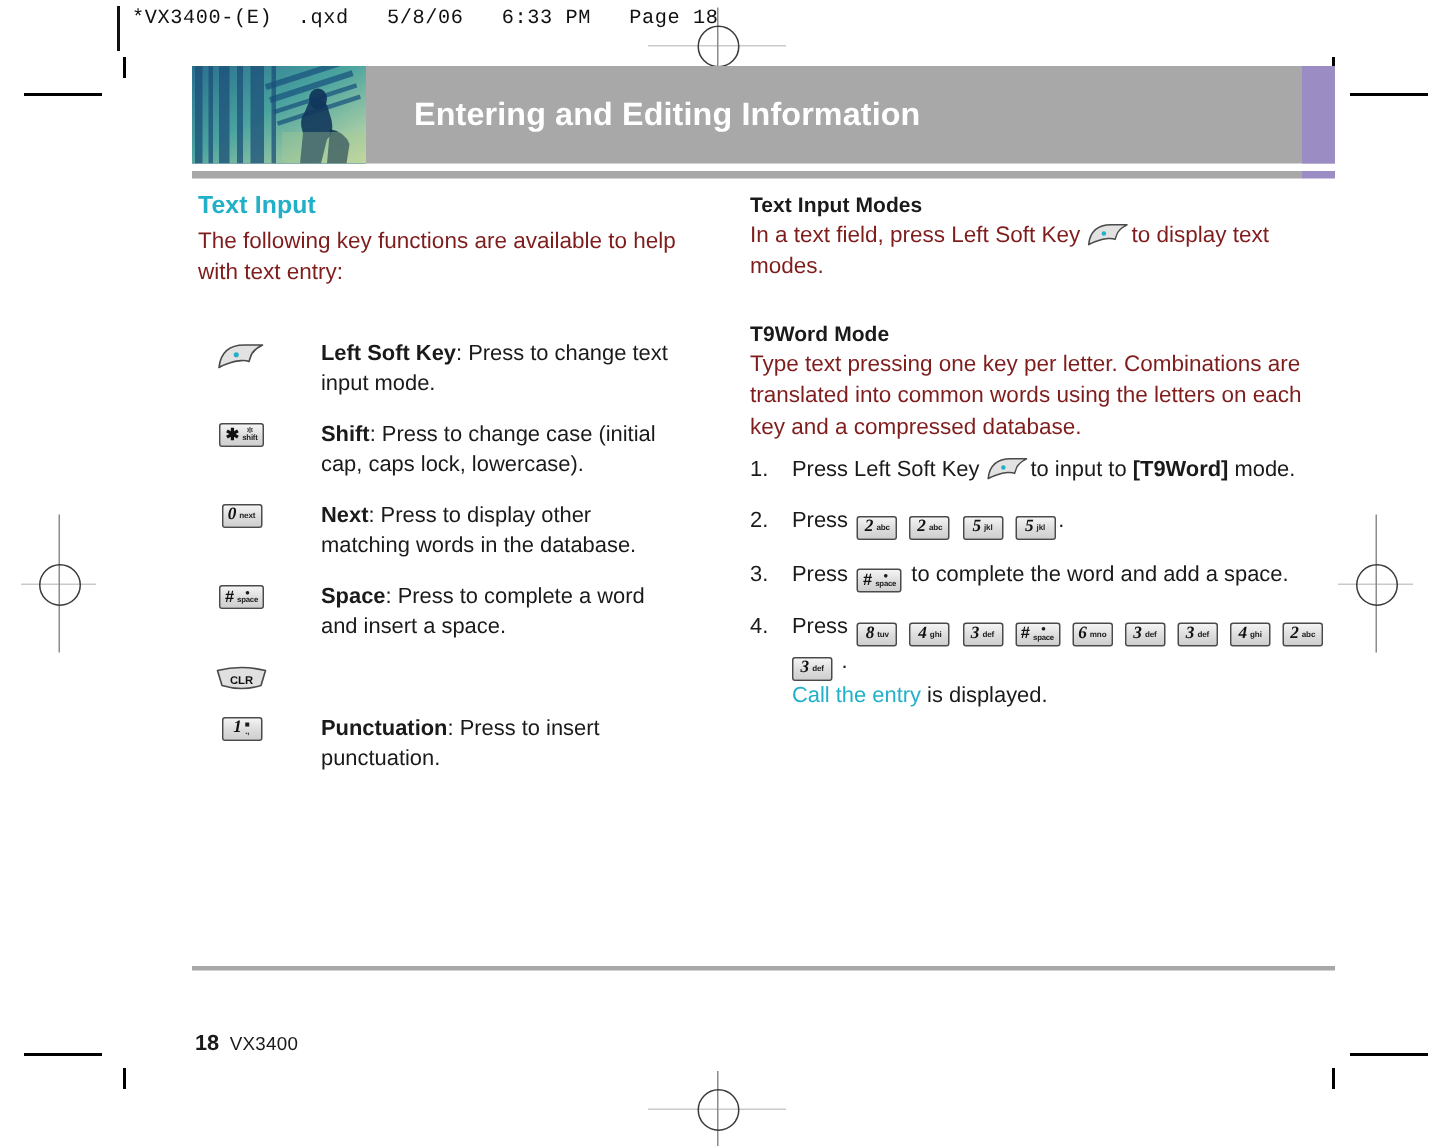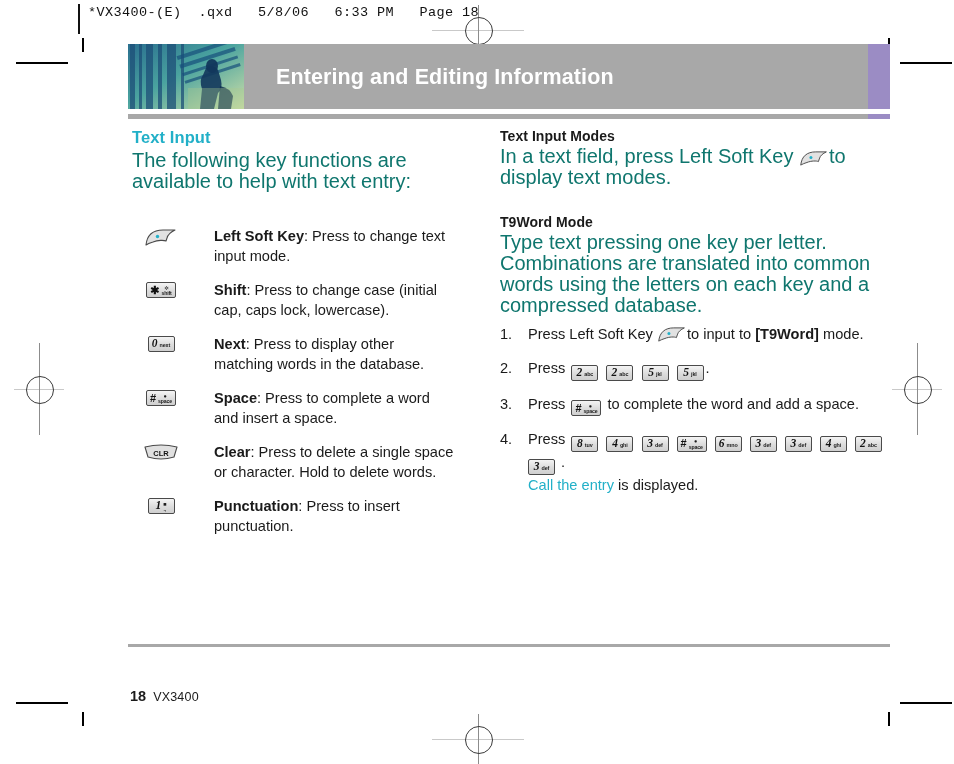--- a/index.html
+++ b/index.html
@@ -123,23 +123,23 @@
   }
   h3.sub-title {
     margin: 0 0 2px 0;
     font-size: 14px;
     font-weight: bold;
     color: #1a1a1a;
     letter-spacing: 0.05px;
   }
   p.body-text {
     margin: 0;
-    font-size: 20px;
+    font-size: 15px;
     line-height: 21px;
-    color: #0f766e;
+    color: #7f1d1d;
   }
   .gap-md { height: 20px; }
   .gap-lg { height: 26px; }
 
   
   .keylist { margin-top: 14px; }
   .keyrow {
     display: flex;
     align-items: flex-start;
     margin-bottom: 14px;
@@ -416,23 +416,20 @@
 
         <div class="keyrow">
           <div class="keycell">
             <span class="key-clr">
               <svg width="36" height="18" viewBox="0 0 36 18" xmlns="http://www.w3.org/2000/svg">
                 <path d="M2 3 Q18 -1 34 3 L31 13 Q18 17 5 13 Z" fill="#e0e0e0" stroke="#4a4a4a" stroke-width="1.1" stroke-linejoin="round"></path>
                 <text x="18" y="12" text-anchor="middle" font-family="Liberation Sans, sans-serif" font-size="7.5" font-weight="bold" fill="#111">CLR</text>
               </svg>
             </span>
           </div>
-          <div class="keydesc">
-            <b>Clear</b><span>: Press to delete a single space or character. Hold to delete words.</span>
-          </div>
         </div>
 
         <div class="keyrow">
           <div class="keycell">
             <span class="key">
               <span class="kdigit">1</span>
               <span class="kstack">
                 <span class="top">■</span>
                 <span class="bot">.,</span>
               </span>

